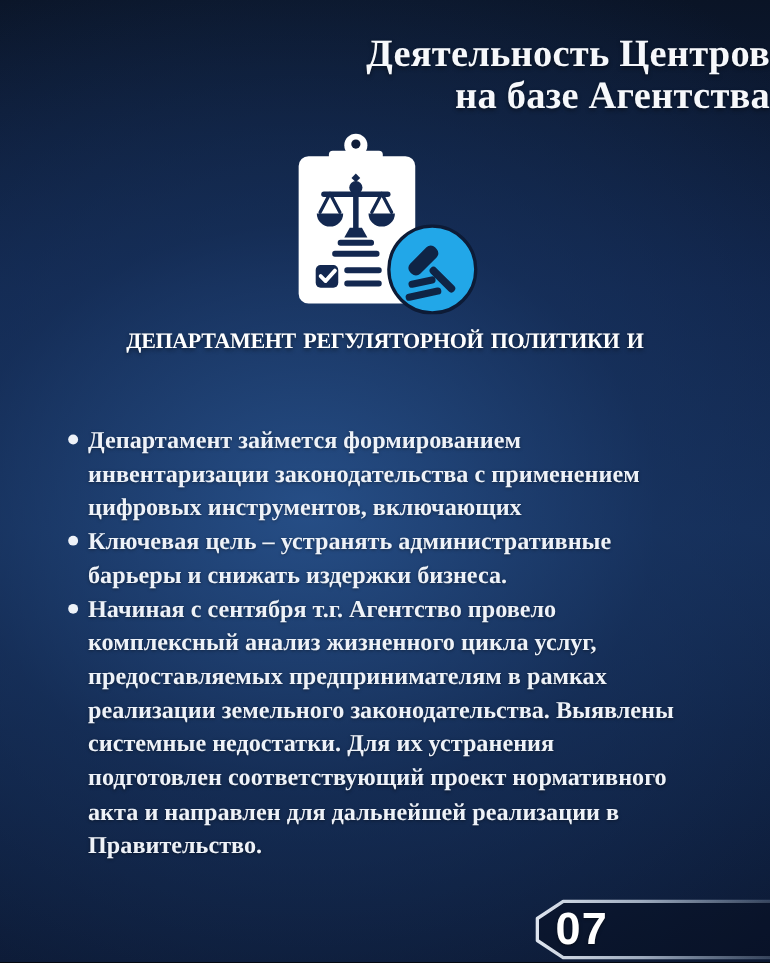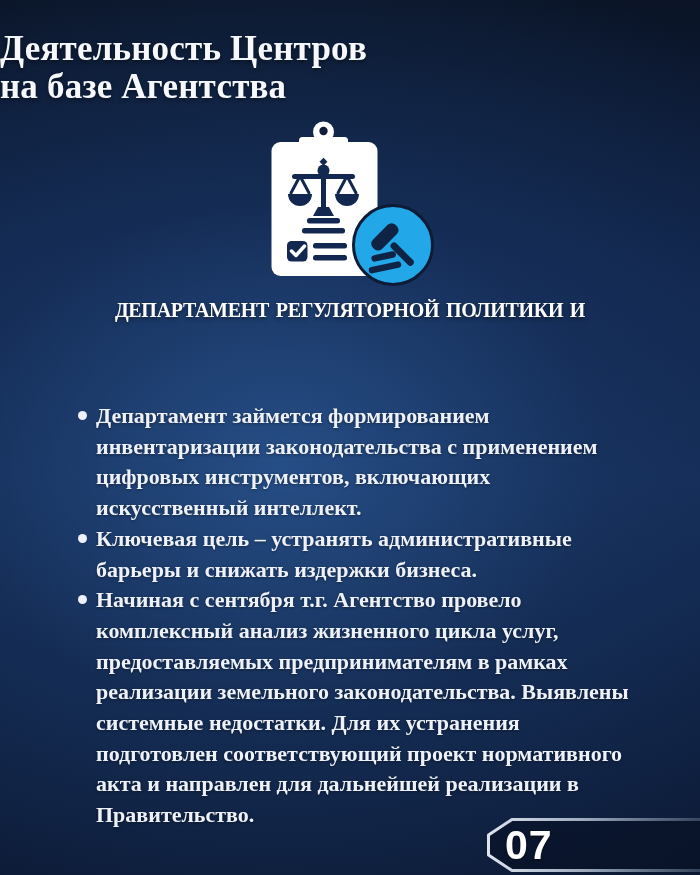--- a/index.html
+++ b/index.html
@@ -8,35 +8,35 @@
     width:700px;height:875px;
     overflow:hidden;
     font-family:"Liberation Serif", serif;
     background:
       radial-gradient(95% 62% at 40% 53%, rgba(40,82,140,0.9) 0%, rgba(26,56,103,0.55) 48%, rgba(10,21,42,0) 100%),
       linear-gradient(180deg, #0a1426 0%, #0f2145 30%, #132a52 55%, #0e1f3f 76%, #0b1730 100%);
     color:#f2f5fa;
   }
   .title{
     position:absolute;top:30px;left:0;right:0;margin:0;
-    text-align:left;font-size:35px;line-height:38px;font-weight:bold;
+    text-align:right;font-size:35px;line-height:38px;font-weight:bold;
     letter-spacing:0.2px;color:#f6f8fb;
     text-shadow:0 2px 4px rgba(0,0,0,0.45);
   }
   .dept-icon{position:absolute;left:265px;top:118px;width:170px;height:168px;}
   .dept-heading{
     position:absolute;top:293px;left:0;right:0;margin:0;
     text-align:center;font-size:20px;line-height:34px;font-weight:bold;
     letter-spacing:-0.3px;word-spacing:2px;color:#ffffff;
     text-shadow:0 2px 4px rgba(0,0,0,0.45);
   }
   .dept-heading div{white-space:pre;}
   .bullets{
     position:absolute;left:61px;top:385px;right:14px;
-    margin:16px;padding:0;list-style:none;
+    margin:0;padding:0;list-style:none;
     font-size:22px;line-height:30.7px;font-weight:bold;
     color:#eef2f8;text-shadow:0 1px 3px rgba(0,0,0,0.4);
   }
   .bullets li{position:relative;padding-left:19px;}
   .bullets li::before{
     content:"";position:absolute;left:1px;top:10px;
     width:9px;height:9px;border-radius:50%;background:#eef2f8;
   }
   .bullets li div{white-space:nowrap;}
   .page-badge{position:absolute;left:484px;top:816px;width:216px;height:58px;}
@@ -107,21 +107,20 @@
 
   <h2 class="dept-heading">
       <div>ДЕПАРТАМЕНТ РЕГУЛЯТОРНОЙ ПОЛИТИКИ И</div>
     </h2>
 
   <ul class="bullets">
       <li>
         <div>Департамент займется формированием</div>
         <div>инвентаризации законодательства с применением</div>
         <div>цифровых инструментов, включающих</div>
-        <div>искусственный интеллект.</div>
       </li>
       <li>
         <div>Ключевая цель – устранять административные</div>
         <div>барьеры и снижать издержки бизнеса.</div>
       </li>
       <li>
         <div>Начиная с сентября т.г. Агентство провело</div>
         <div>комплексный анализ жизненного цикла услуг,</div>
         <div>предоставляемых предпринимателям в рамках</div>
         <div>реализации земельного законодательства. Выявлены</div>

